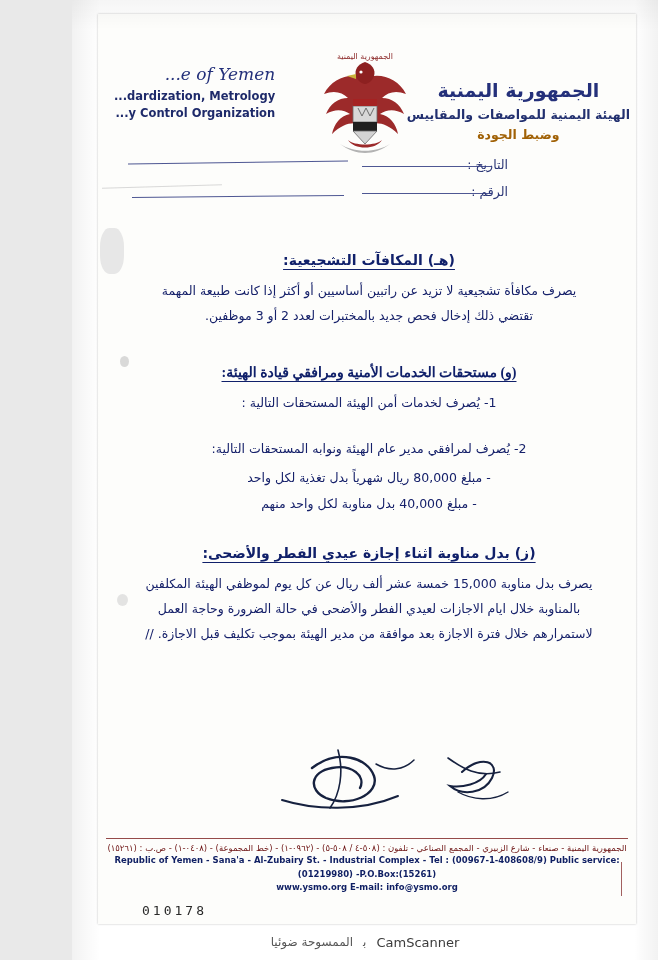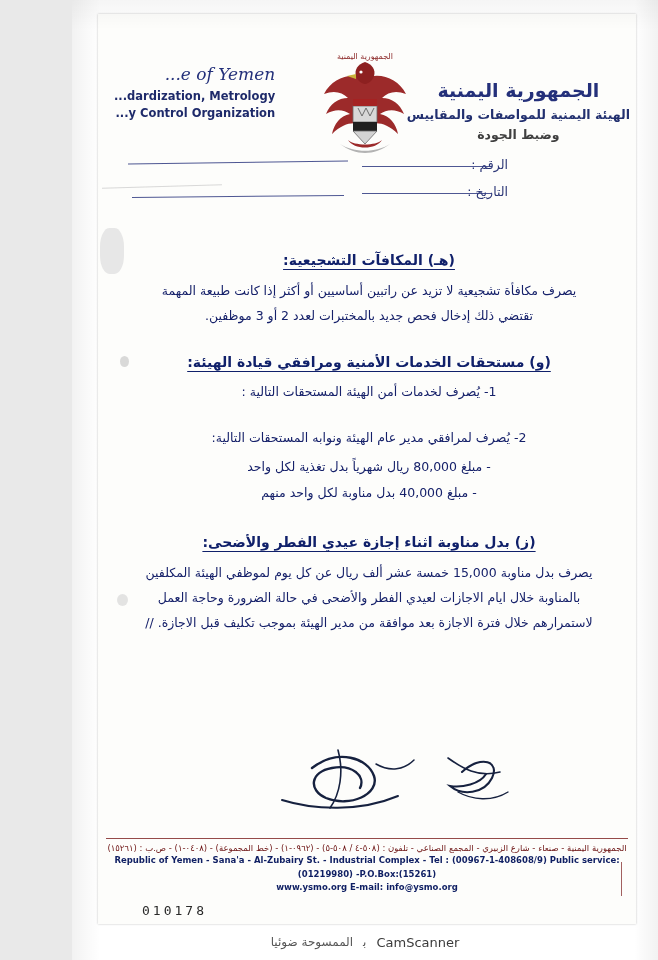--- a/index.html
+++ b/index.html
@@ -38,21 +38,21 @@
     position:absolute;right:28px;top:42px;
     text-align:center;
     color:#1e2a6a;
     line-height:1.55;
   }
   .hdr-ar .l1{
     font-size:19px;font-weight:bold;color:#24307a;
     letter-spacing:0.5px;
   }
   .hdr-ar .l2{font-size:12.5px;font-weight:bold;color:#22306f;}
-  .hdr-ar .l3{font-size:12.5px;font-weight:bold;color:#404040;}
+  .hdr-ar .l3{font-size:12.5px;font-weight:bold;color:#a16207;}
 
   .hdr-en{
     position:absolute;left:42px;top:28px;
     text-align:right;direction:ltr;
     color:#1e2a6a;line-height:1.5;
   }
   .hdr-en .e1{font-size:17px;font-style:italic;font-family:"DejaVu Serif","Liberation Serif",serif;color:#23307a;}
   .hdr-en .e2{font-size:11.5px;font-weight:bold;}
   .hdr-en .e3{font-size:11.5px;font-weight:bold;}
 
@@ -188,39 +188,39 @@
 
     <div class="hdr-en">
       <div class="e1">...e of Yemen</div>
       <div class="e2">...dardization, Metrology</div>
       <div class="e3">...y Control Organization</div>
     </div>
   </div>
 
   <div class="fields">
     <div class="row">
+      <span class="lbl">التاريخ :</span>
+      <span class="rulelong" style="top:14px;width:130px;"></span>
+    </div>
+    <div class="row">
       <span class="lbl">الرقم :</span>
       <span class="rulelong" style="top:14px;width:130px;"></span>
     </div>
-    <div class="row">
-      <span class="lbl">التاريخ :</span>
-      <span class="rulelong" style="top:14px;width:130px;"></span>
-    </div>
   </div>
   <div class="rulelong" style="left:56px;top:162px;width:220px;transform:rotate(-0.8deg);"></div>
   <div class="rulelong" style="left:60px;top:196px;width:212px;transform:rotate(-0.6deg);"></div>
 
   <div class="body">
 
     <div class="sect-title">(ﻫـ) المكافآت التشجيعية:</div>
     <div class="para">يصرف مكافأة تشجيعية لا تزيد عن راتبين أساسيين أو أكثر إذا كانت طبيعة المهمة تقتضي ذلك إدخال فحص جديد بالمختبرات لعدد 2 أو 3 موظفين.</div>
 
     <div class="gap"></div>
 
-    <div class="sect-title" style="margin-top:14px;">(و) مستحقات الخدمات الأمنية ومرافقي قيادة الهيئة:</div>
+    <div class="sect-title" style="margin-top:24px;font-family:Liberation Serif, serif;">(و) مستحقات الخدمات الأمنية ومرافقي قيادة الهيئة:</div>
 
     <div class="numitem">
       <span>1-</span>
       <span>يُصرف لخدمات أمن الهيئة المستحقات التالية :</span>
     </div>
 
     <div class="numitem" style="margin-top:22px;">
       <span>2-</span>
       <span>يُصرف لمرافقي مدير عام الهيئة ونوابه المستحقات التالية:</span>
     </div>

